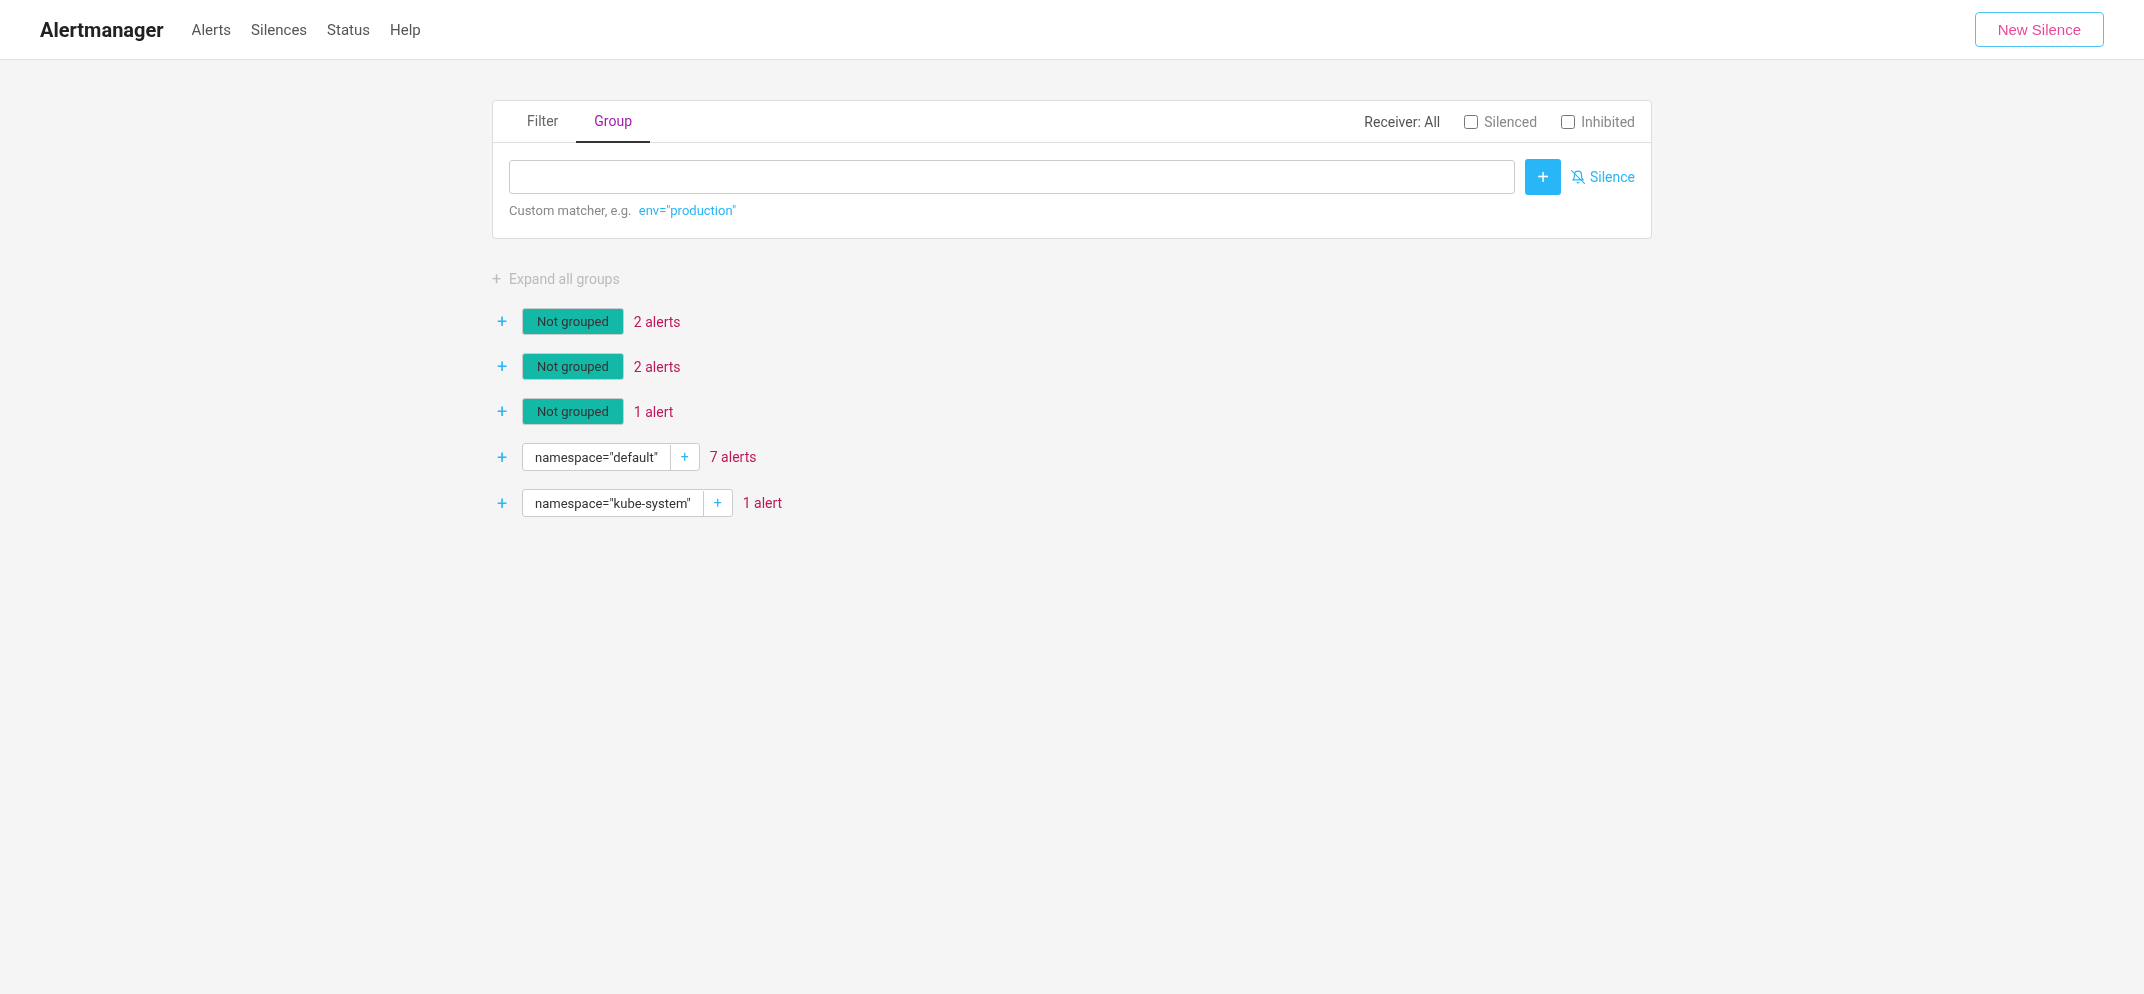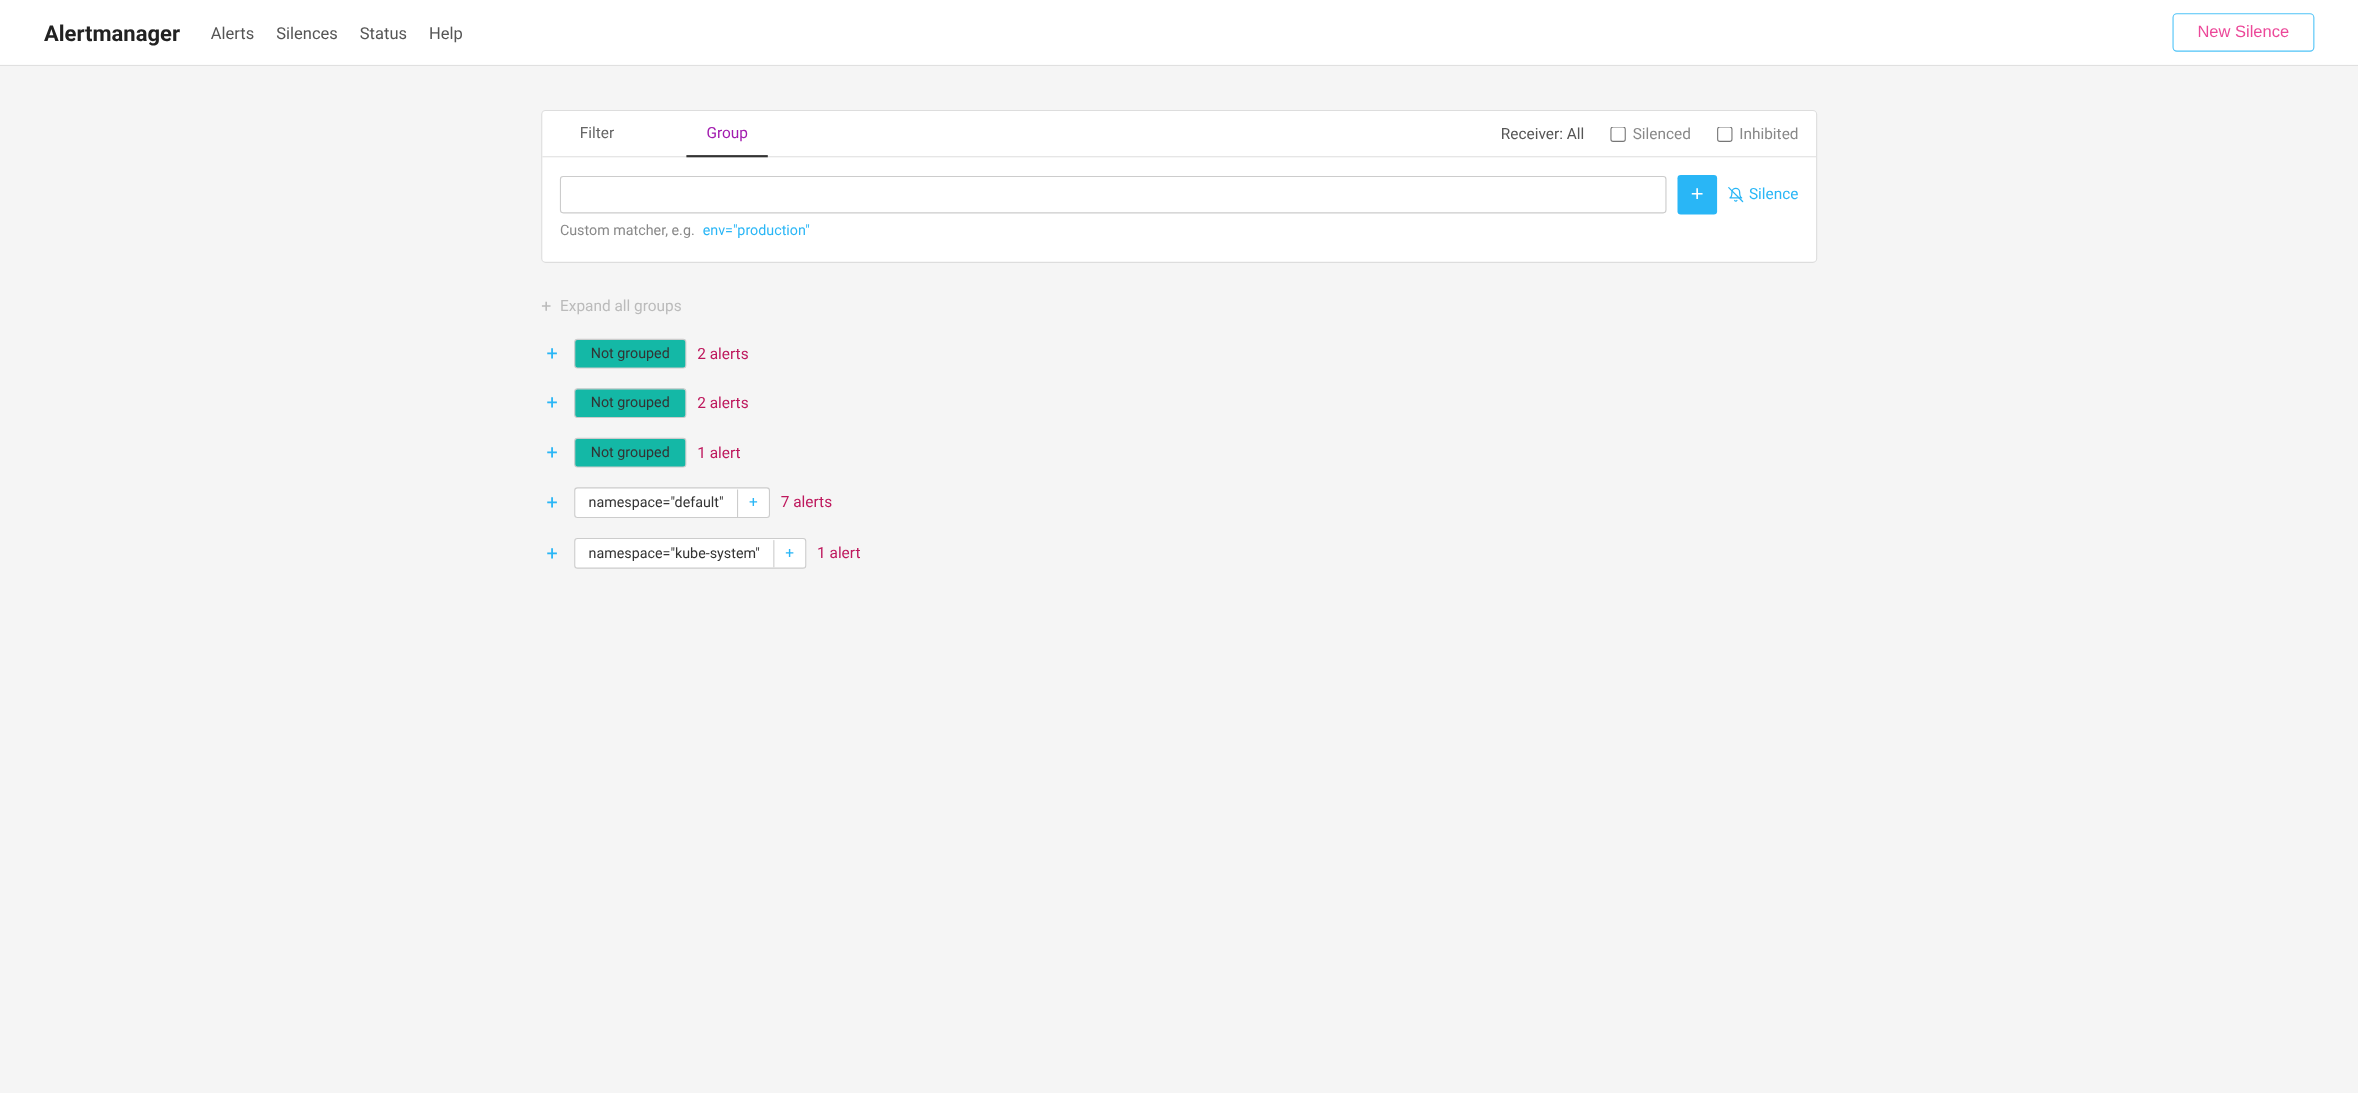--- a/index.html
+++ b/index.html
@@ -62,21 +62,20 @@
     }
     .filter-tabs {
       display: flex;
       align-items: center;
       border-bottom: 1px solid #e0e0e0;
       padding: 0 16px;
       justify-content: space-between;
     }
     .filter-tabs-left {
       display: flex;
-      gap: 48px;
     }
     .tab {
       padding: 12px 18px;
       cursor: pointer;
       font-size: 14px;
       color: #666;
       border-bottom: 2px solid transparent;
       margin-bottom: -1px;
     }
     .tab.active {

